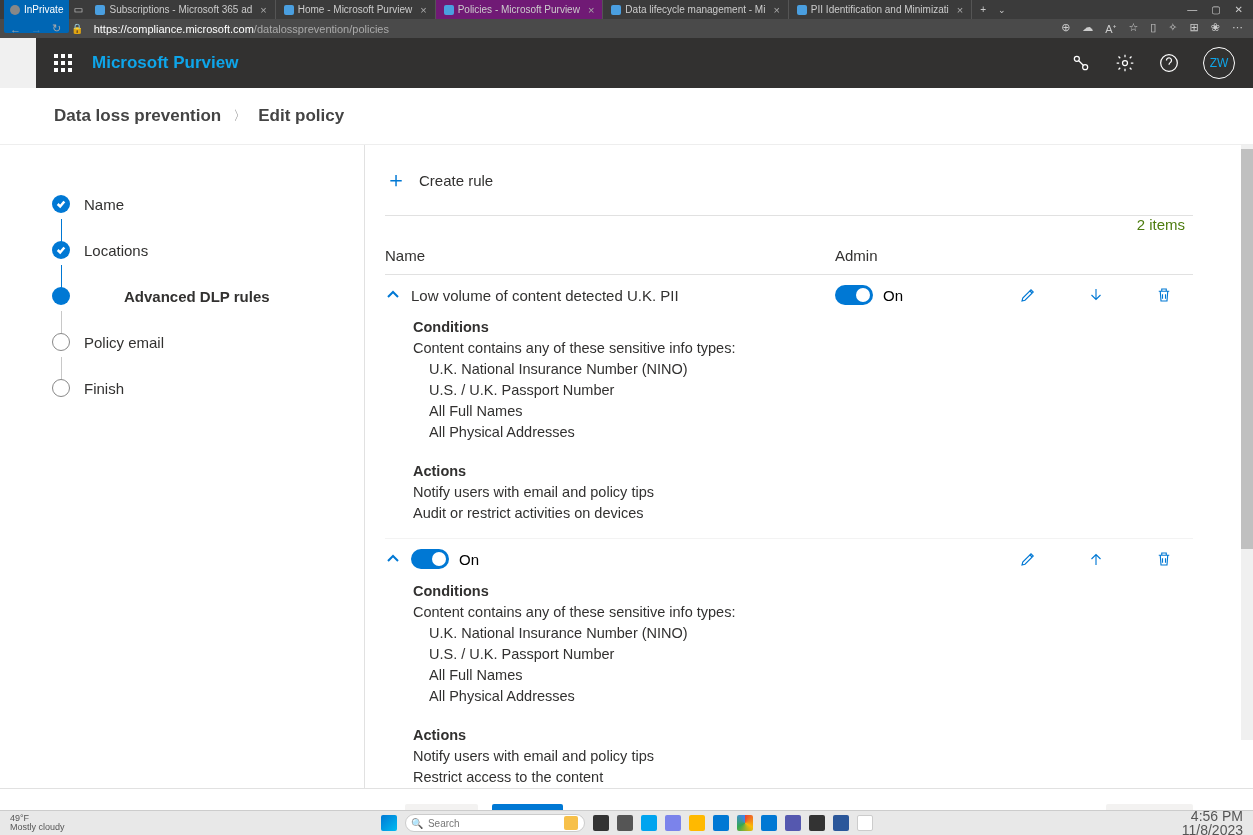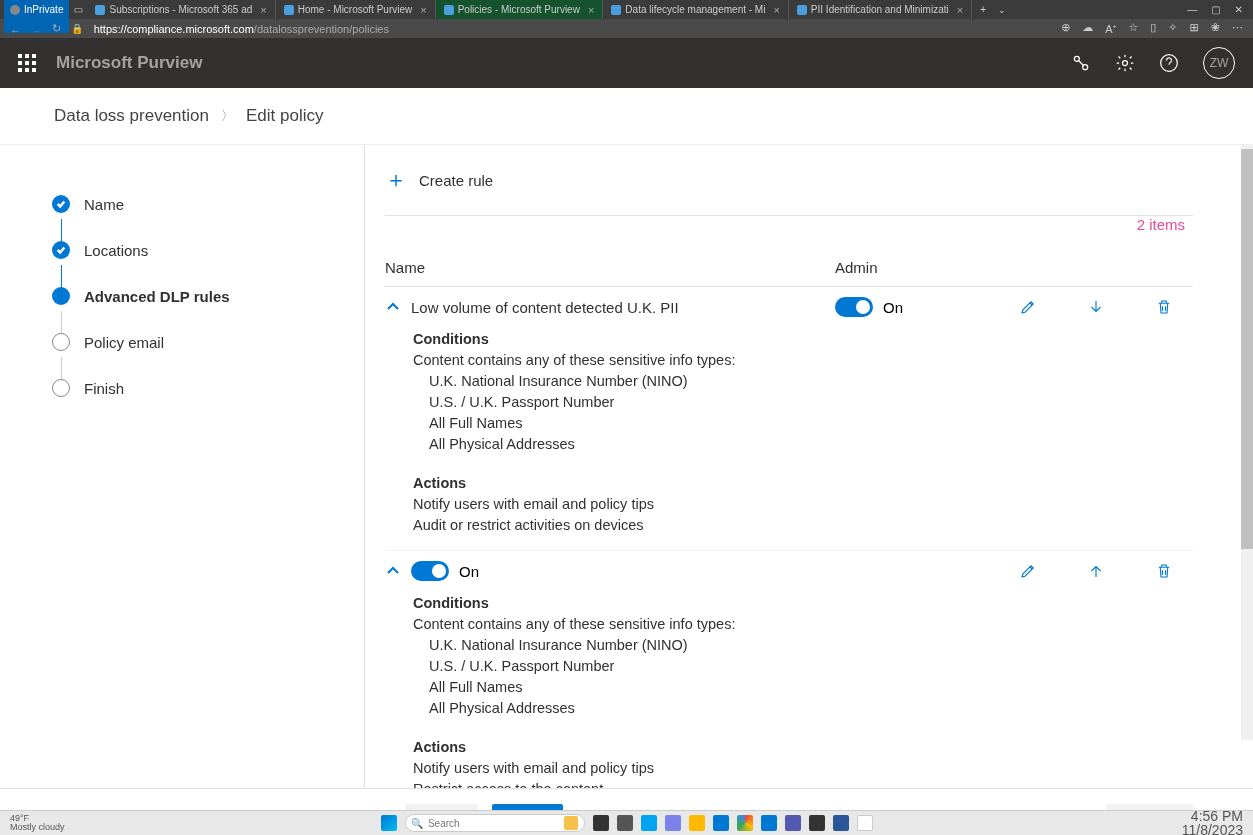--- a/index.html
+++ b/index.html
@@ -3,67 +3,67 @@
 <meta charset="utf-8">
 <style>
 * { margin: 0; padding: 0; box-sizing: border-box; font-family: "Segoe UI", Arial, sans-serif; }
 body { background: #f0f0f0; width: 1253px; height: 835px; overflow: hidden; position: relative; }
 
 
 .browser-top { background: #3b3b3b; height: 19px; display: flex; align-items: center; font-size: 10px; color: #ccc; }
 .inprivate-badge { background: #0066b4; color: #fff; padding: 18px 6px; margin-left: 4px; border-radius: 2px; display: flex; align-items: center; gap: 4px; font-size: 10px; }
 .inprivate-badge::before { content:''; width:10px; height:10px; border-radius:50%; background:#888; display:inline-block; }
 .tab { padding: 0 8px; display: flex; align-items: center; gap: 4px; border-right: 1px solid #555; height: 19px; }
-.tab.active { background: #14532d; }
+.tab.active { background: #701a75; }
 .tab-favicon { width:10px; height:10px; background:#4a9fe0; border-radius:2px; display:inline-block; }
 .tab-close { color:#aaa; font-size:11px; margin-left:4px; }
 .window-controls { margin-left:auto; display:flex; gap:14px; padding:0 10px; color:#ccc; }
 
 
 .url-bar { background: #4a4a4a; height: 19px; display: flex; align-items: center; padding: 0 10px; gap: 10px; font-size: 11px; color: #ddd; }
 .url-icons-right { margin-left: auto; display: flex; gap: 12px; color: #ccc; }
 .nav-arrow { color:#aaa; }
 .lock-icon { font-size:10px; }
 .url-text .host { color:#fff; }
 .url-text .path { color:#aaa; }
 
 
-.purview-header { background: #323130; height: 50px; display: flex; align-items: center; padding: 8px 18px; color: #a3a3a3; }
+.purview-header { background: #323130; height: 50px; display: flex; align-items: center; padding: 8px 18px; color: #0ea5e9; margin-left: 36px; }
 .waffle { width: 18px; height: 18px; display: grid; grid-template-columns: repeat(3,4px); grid-template-rows: repeat(3,4px); gap: 3px; margin-right: 20px; cursor:pointer; }
 .waffle span { background: #fff; width: 4px; height: 4px; }
 .purview-title { font-size: 17px; font-weight: 600; }
 .purview-right { margin-left: auto; display: flex; align-items: center; gap: 24px; }
 .purview-icon { width:20px; height:20px; stroke:#fff; fill:none; stroke-width:1.5; cursor:pointer; }
 .avatar { width: 32px; height: 32px; border: 1.5px solid #fff; border-radius: 50%; display: flex; align-items: center; justify-content: center; font-size: 12px; cursor:pointer; }
 
 
 .breadcrumb-bar { background: #fff; height: 57px; display: flex; align-items: center; padding: 0 54px; border-bottom: 1px solid #eee; }
-.breadcrumb-item { font-size: 17px; color: #444; }
+.breadcrumb-item { font-size: 17px; color: #444; font-weight: bold; }
 .breadcrumb-sep { margin: 0 12px; color: #888; font-size: 13px; }
 
 
 .main-area { display: flex; height: 643px; background: #fff; }
 .wizard-steps { width: 365px; border-right: 1px solid #e1e1e1; padding: 50px 40px 20px 52px; }
 .step { display: flex; align-items: center; margin-bottom: 28px; position: relative; }
 .step::after { content:''; position:absolute; left:8.5px; top:24px; width:1px; height:34px; background:#c8c8c8; }
 .step:last-child::after { display:none; }
 .step-circle { width: 18px; height: 18px; border-radius: 50%; margin-right: 14px; flex-shrink:0; display:flex; align-items:center; justify-content:center; }
 .step-circle.done { background: #0078d4; }
 .step-circle.done svg { width:10px; height:10px; stroke:#fff; stroke-width:3; fill:none; }
 .step-circle.current { background: #0078d4; }
 .step-circle.pending { background:#fff; border: 1.5px solid #888; }
 .step.done::after { background: #0078d4; }
-.step.current .step-label { font-weight:600; }
+.step.current .step-label { font-weight:600;margin-left:40px; }
 .step-label { font-size: 15px; color: #323130; }
 
 
 .content-panel { flex: 1; padding: 20px 60px 0 20px; overflow-y: auto; position: relative; }
 .create-rule { display: flex; align-items: center; gap: 12px; font-size: 15px; color: #323130; margin-bottom: 20px; cursor:pointer; }
 .plus-icon { color:#0078d4; font-size:22px; font-weight:300; }
-.items-count { text-align: right; font-size: 15px; color: #ec4899; margin-bottom: 16px; padding-right: 8px; }
+.items-count { text-align: right; font-size: 15px; color: #4d7c0f; margin-bottom: 4px; padding-right: 8px; }
 .rules-table-hdr { display: flex; padding: 10px 0; border-bottom: 1px solid #e1e1e1; font-size: 15px; color: #323130; }
 .col-name { flex: 0 0 450px; }
 .col-status { flex: 0 0 120px; }
 .col-actions { flex:1; }
 
 .rule-row { border-bottom: 1px solid #f3f3f3; padding: 10px 0 14px 0; }
 .rule-hdr { display: flex; align-items: center; }
 .chevron { width:16px; height:16px; stroke:#0078d4; fill:none; stroke-width:2; cursor:pointer; margin-right:10px; }
 .rule-name { font-size: 15px; color: #323130; flex: 0 0 424px; }
 .toggle-wrap { flex: 0 0 120px; display:flex; align-items:center; gap:10px; }

